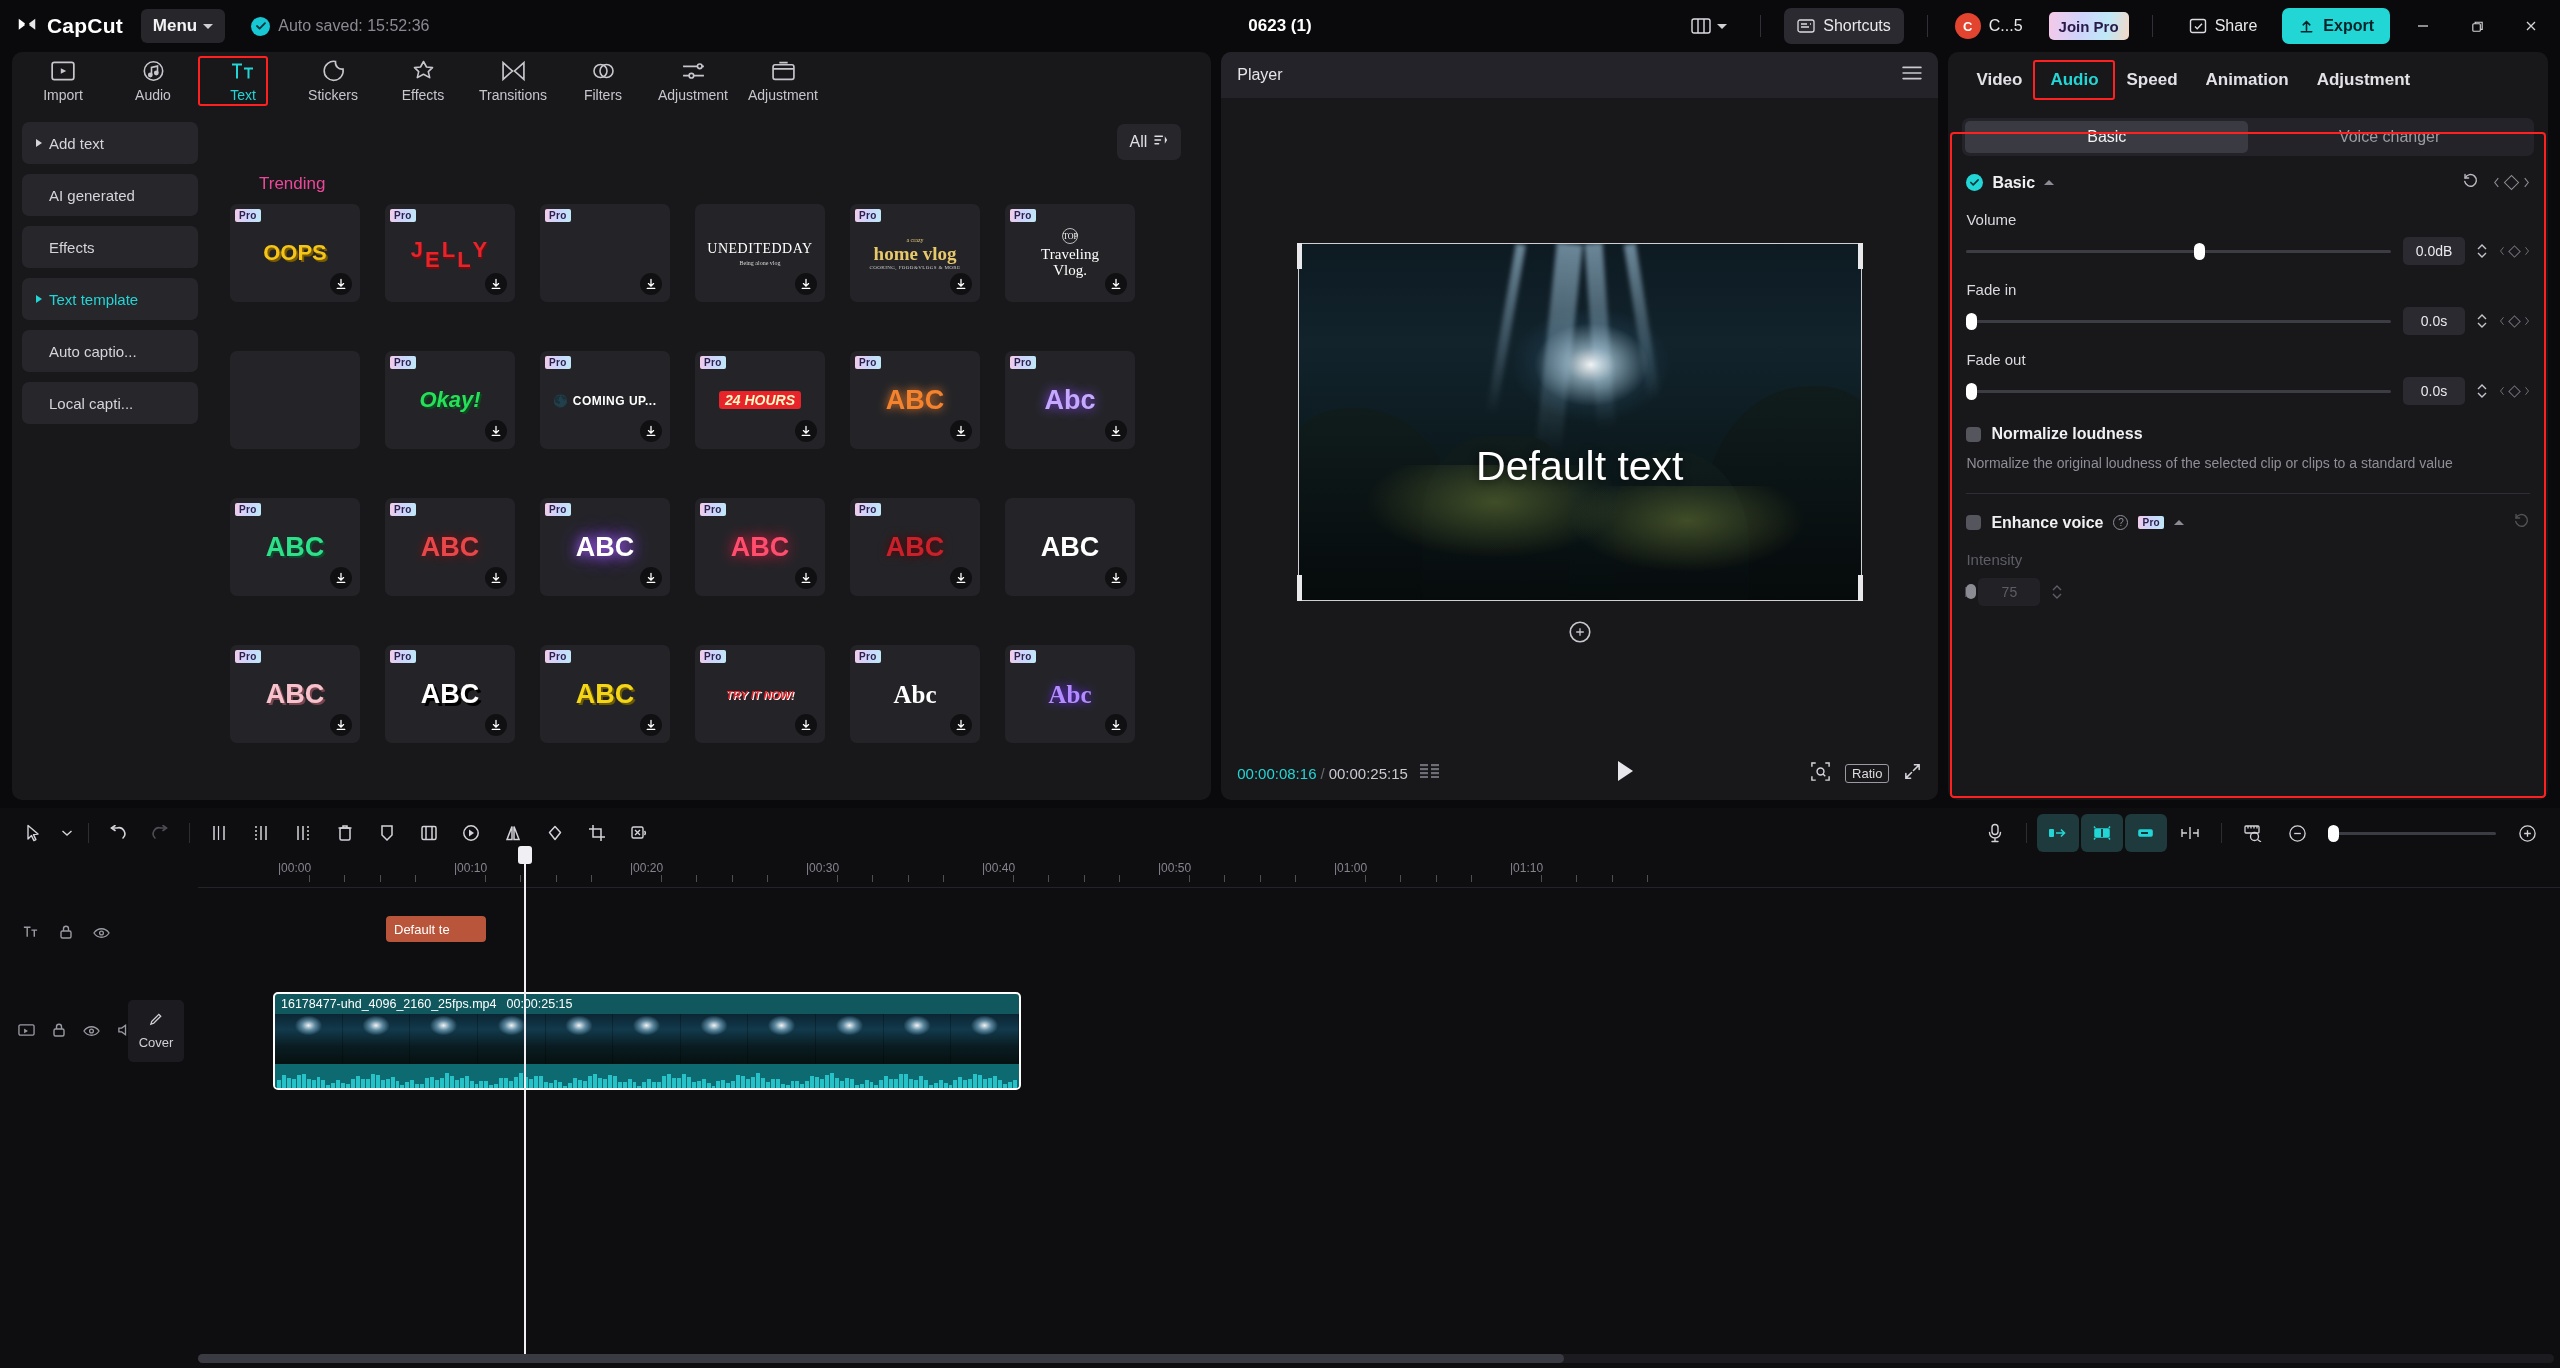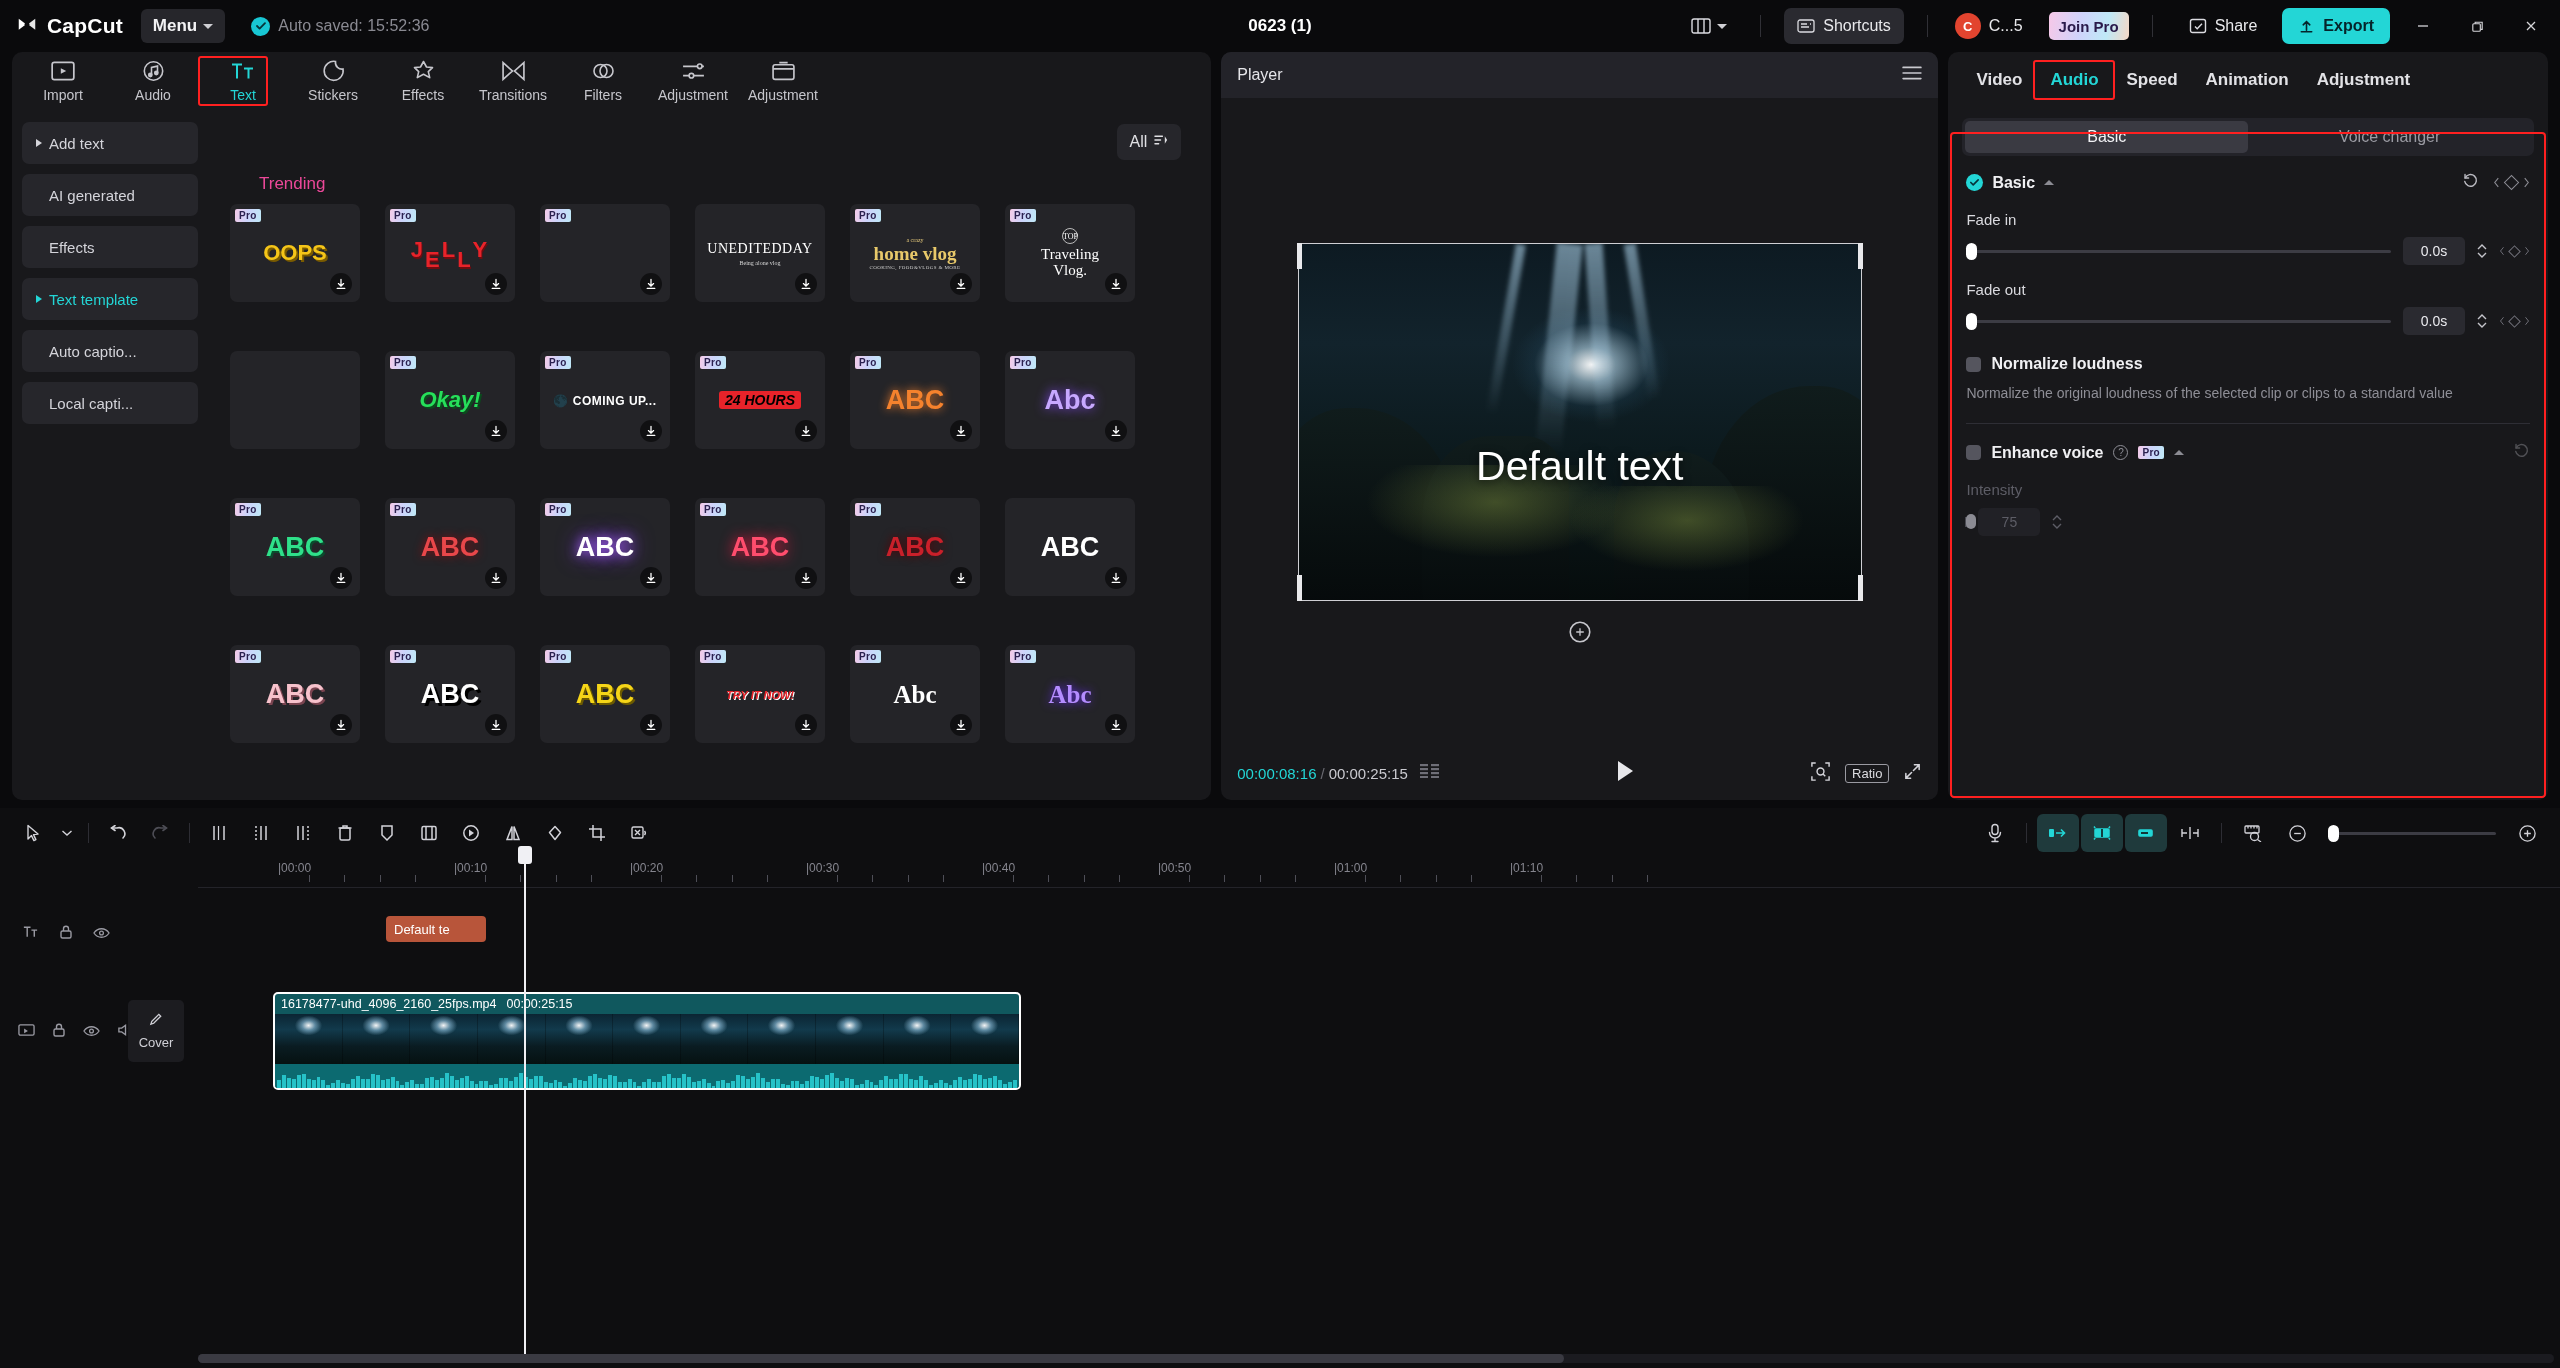--- a/index.html
+++ b/index.html
@@ -523,21 +523,21 @@
                 <span class="pro-badge">Pro</span>
                 <span><span style="font-weight:800;font-size:12px;color:#fff;letter-spacing:.5px">🌑 COMING UP...</span></span>
                 <span class="dl">
                   <svg viewBox="0 0 14 14" width="12" height="12" fill="none" stroke="#fff" stroke-width="1.5" stroke-linecap="round">
                     <path d="M7 1.5v8M4 6.5L7 9.5l3-3M2.5 12h9"></path>
                   </svg>
                 </span>
               </div>
               <div class="cell">
                 <span class="pro-badge">Pro</span>
-                <span><span style="background:#e8232a;color:#000000;font-weight:800;font-size:14px;padding:1px 6px;border-radius:3px;font-style:italic">24 HOURS</span></span>
+                <span><span style="background:#e8232a;color:#fef9c3;font-weight:800;font-size:14px;padding:1px 6px;border-radius:3px;font-style:italic">24 HOURS</span></span>
                 <span class="dl">
                   <svg viewBox="0 0 14 14" width="12" height="12" fill="none" stroke="#fff" stroke-width="1.5" stroke-linecap="round">
                     <path d="M7 1.5v8M4 6.5L7 9.5l3-3M2.5 12h9"></path>
                   </svg>
                 </span>
               </div>
               <div class="cell">
                 <span class="pro-badge">Pro</span>
                 <span><span class="samp" style="color:#f5822d;font-size:27px;text-shadow:0 0 10px #f5822d">ABC</span></span>
                 <span class="dl">
@@ -783,20 +783,47 @@
                 </svg>
               <i class="diamond"></i>
               <svg viewBox="0 0 8 12" width="7" height="11" fill="none" stroke="currentColor" stroke-width="1.3">
                   <path d="M2 1l4 5-4 5"></path>
                 </svg>
             </span>
           </span>
         </div>
 
         <div id="inspControls">
+            <div class="ctrl">
+              <div class="ctrl-label">Volume</div>
+              <div class="ctrl-row">
+                <div class="slider">
+                  <div class="track"></div>
+                  <div class="knob" style="left:calc(55% - 6.05px)"></div>
+                </div>
+                <div class="numbox">0.0dB</div>
+                <span class="spin">
+                  <svg viewBox="0 0 10 6" width="10" height="6" fill="none" stroke="#c4c4cb" stroke-width="1.4">
+                    <path d="M1 5l4-4 4 4"></path>
+                  </svg>
+                  <svg viewBox="0 0 10 6" width="10" height="6" fill="none" stroke="#c4c4cb" stroke-width="1.4">
+                    <path d="M1 1l4 4 4-4"></path>
+                  </svg>
+                </span>
+                <span class="kf-small">
+                  <svg viewBox="0 0 8 12" width="6" height="10" fill="none" stroke="currentColor" stroke-width="1.3">
+                    <path d="M6 1L2 6l4 5"></path>
+                  </svg>
+                  <i class="diamond"></i>
+                  <svg viewBox="0 0 8 12" width="6" height="10" fill="none" stroke="currentColor" stroke-width="1.3">
+                    <path d="M2 1l4 5-4 5"></path>
+                  </svg>
+                </span>
+              </div>
+            </div>
             <div class="ctrl">
               <div class="ctrl-label">Fade in</div>
               <div class="ctrl-row">
                 <div class="slider">
                   <div class="track"></div>
                   <div class="knob" style="left:calc(0% - 0px)"></div>
                 </div>
                 <div class="numbox">0.0s</div>
                 <span class="spin">
                   <svg viewBox="0 0 10 6" width="10" height="6" fill="none" stroke="#c4c4cb" stroke-width="1.4">

